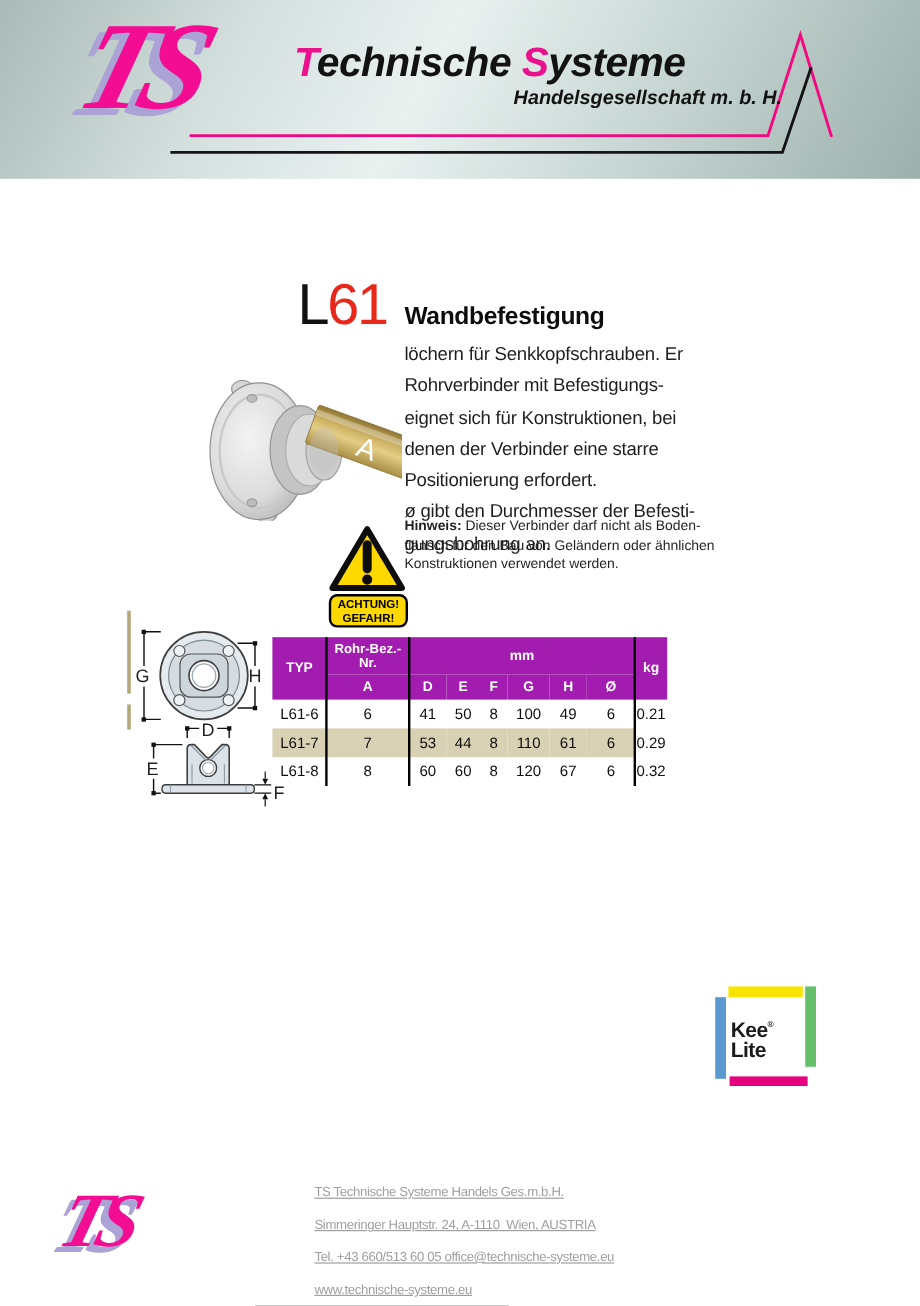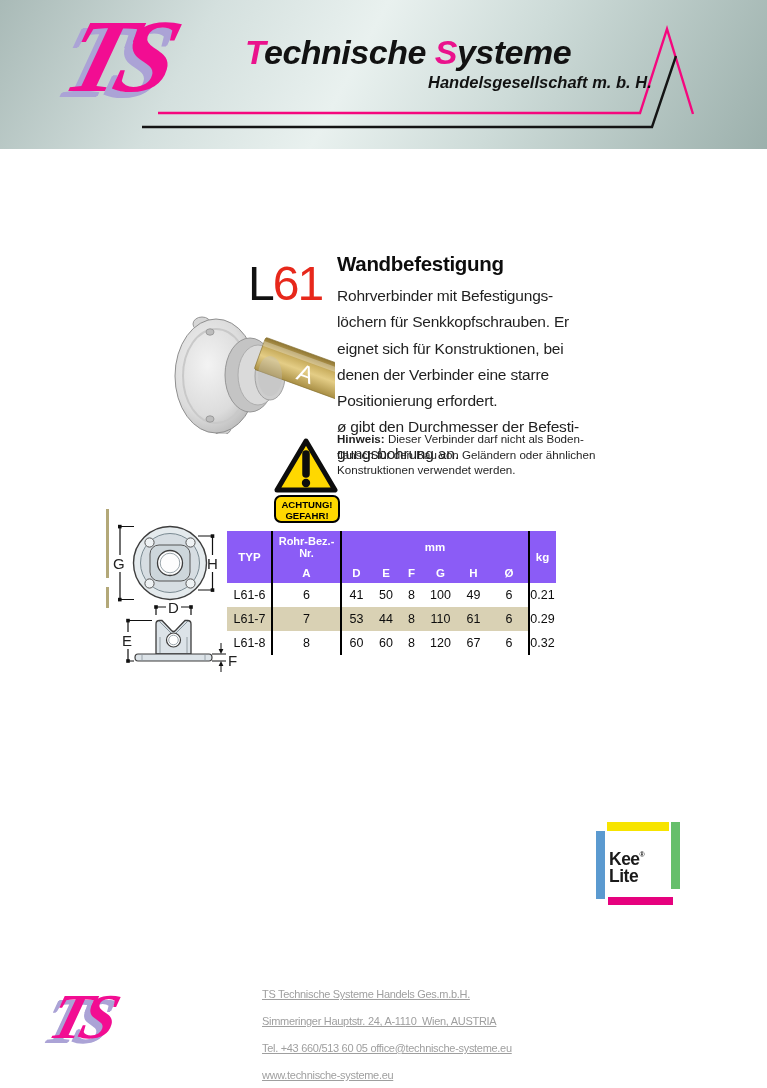--- a/index.html
+++ b/index.html
@@ -12,21 +12,21 @@
   .header-lines { position:absolute; left:0; top:0; }
   .ts-logo { position:absolute; left:70px; top:-4px; font-family:"Liberation Serif", serif;
     font-style:italic; font-weight:bold; font-size:104px; letter-spacing:-14px;
     color:#f20d92; transform:skewX(-16deg); text-shadow:-6px 5px 0 #aba3d6, -7px 6px 0 #aba3d6; }
   .brand { position:absolute; left:245px; top:33px; font-size:34px; font-weight:bold; font-style:italic;
     color:#121212; white-space:pre; letter-spacing:-0.5px; }
   .brand .pink { color:#ea128c; }
   .brand-sub { position:absolute; left:428px; top:73px; font-size:16.5px; font-weight:bold; font-style:italic; color:#121212; }
 
   
-  .product-code { position:absolute; left:248px; top:260px; font-size:48px; letter-spacing:-2px; line-height:1; color:#111; }
+  .product-code { position:absolute; left:248px; top:231px; font-size:48px; letter-spacing:-2px; line-height:1; color:#111; }
   .product-code .red { color:#e7281b; }
   .product-title { position:absolute; left:337px; top:252px; font-size:20.5px; font-weight:bold; color:#0d0d0d; letter-spacing:-0.3px; }
   .description { position:absolute; left:337px; top:283px; font-size:15.5px; color:#1f1f1f; letter-spacing:-0.2px; }
   .description div { line-height:26.3px; white-space:pre; }
   .note { position:absolute; left:337px; top:431px; font-size:11.6px; color:#1f1f1f; width:230px; }
   .note div { line-height:15.7px; white-space:pre; }
   .note b { font-weight:bold; }
 
   .product-image { position:absolute; left:140px; top:292px; }
 
@@ -39,21 +39,21 @@
   
   .drawing { position:absolute; left:100px; top:516px; }
   .deco-line { position:absolute; width:2.5px; background:#b3a878; }
   .deco-line.a { left:106px; top:509px; height:69px; }
   .deco-line.b { left:106px; top:587px; height:21px; }
 
   
   .table-wrap { position:absolute; left:227px; top:531px; width:329px; }
   table.spec { border-collapse:collapse; table-layout:fixed; width:329px; }
   table.spec th, table.spec td { font-weight:normal; padding:0; text-align:center; vertical-align:middle; }
-  table.spec thead th { background:#8b5cf6; color:#fff; font-weight:bold; font-size:11.5px;margin-left:21px; }
+  table.spec thead th { background:#a21caf; color:#fff; font-weight:bold; font-size:11.5px;margin-left:21px; }
   table.spec .h1 th { height:31px; }
   table.spec .h2 th { height:21px; font-size:11.5px; }
   table.spec .rohr div { line-height:12px; font-size:11px; font-weight:bold; }
   table.spec tbody td { height:24px; font-size:12.5px; color:#0d0d0d; }
   table.spec tbody tr.highlight td { background:#d9d1b4; }
   table.spec tbody tr.highlight td.kgcell { background:#fff; }
   .vline { position:absolute; top:0; width:2px; height:124px; background:#000; }
   .vline.v1 { left:44px; } .vline.v2 { left:113px; } .vline.v3 { left:301px; }
 
   
@@ -87,22 +87,22 @@
     </svg>
     <div class="ts-logo">TS</div>
     <div class="brand"><span class="pink">T</span><span>echnische </span><span class="pink">S</span><span>ysteme</span></div>
     <div class="brand-sub">Handelsgesellschaft m. b. H.</div>
   </div>
 
   <div class="product-code"><span>L</span><span class="red">61</span></div>
   <div class="product-title">Wandbefestigung</div>
 
   <div class="description">
+    <div>löchern für Senkkopfschrauben. Er</div>
     <div>Rohrverbinder mit Befestigungs-</div>
-    <div>löchern für Senkkopfschrauben. Er</div>
     <div>eignet sich für Konstruktionen, bei</div>
     <div>denen der Verbinder eine starre</div>
     <div>Positionierung erfordert.</div>
     <div>ø gibt den Durchmesser der Befesti-</div>
     <div>gungsbohrung an.</div>
   </div>
 
   <div class="note">
     <div><b>Hinweis:</b><span> Dieser Verbinder darf nicht als Boden-</span></div>
     <div>flansch für den Bau von Geländern oder ähnlichen</div>

